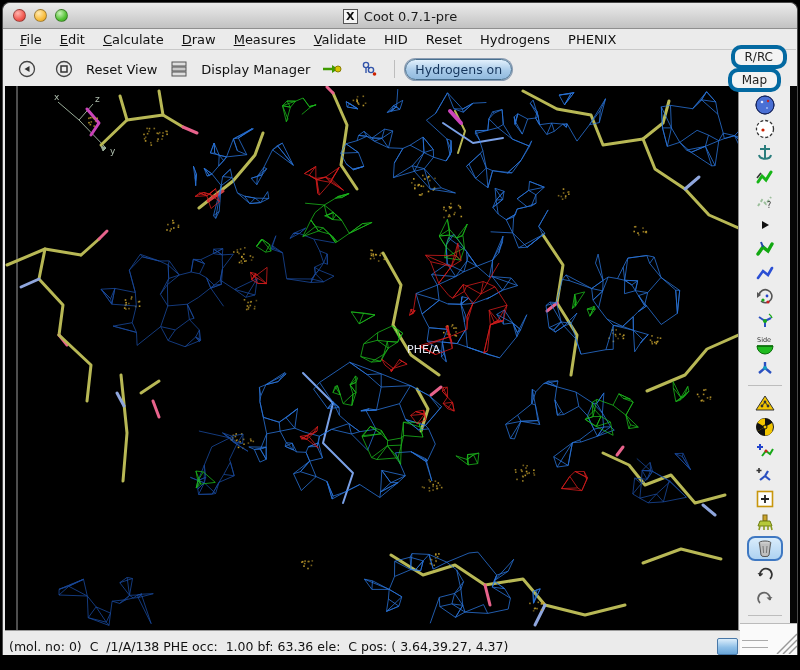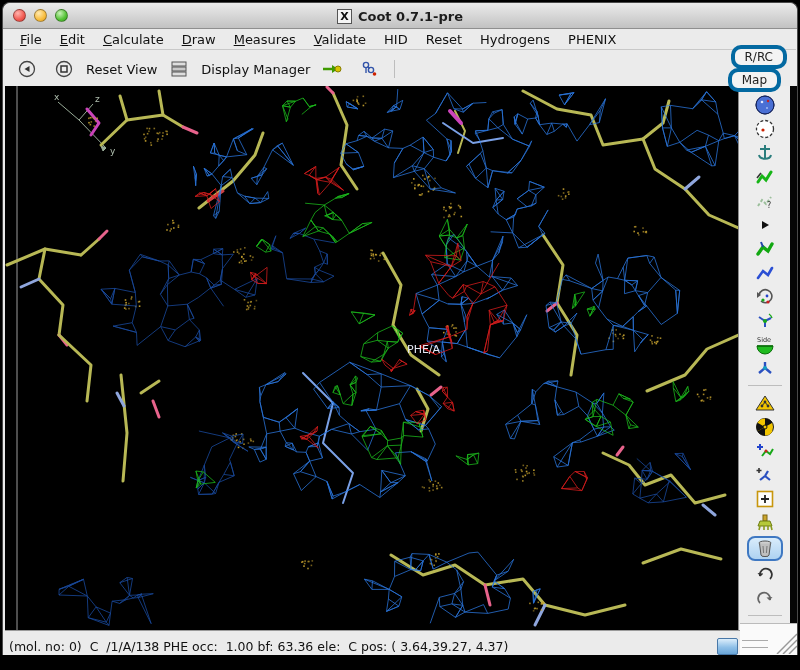--- a/index.html
+++ b/index.html
@@ -13,21 +13,21 @@
     border-radius:8px 8px 0 0;display:flex;align-items:center;}
   .lights{display:flex;gap:8px;margin-left:10px;}
   .light{width:13px;height:13px;border-radius:50%;border:1px solid rgba(0,0,0,.35);}
   .light.red{background:radial-gradient(circle at 35% 30%,#ffb3ad,#f25a52 60%,#c93c34);}
   .light.yellow{background:radial-gradient(circle at 35% 30%,#ffe9b0,#f8bd3e 60%,#d99a20);}
   .light.green{background:radial-gradient(circle at 35% 30%,#c9f2b8,#53c234 60%,#3a9c22);}
   #title-center{position:absolute;left:0;right:0;top:0;height:26px;display:flex;
     align-items:center;justify-content:center;gap:6px;pointer-events:none;}
   #x11-icon{width:15px;height:15px;background:#f5f5f5;border:1px solid #555;
     font:bold 11px/13px "DejaVu Sans",sans-serif;text-align:center;color:#111;}
-  #window-title{font-size:13px;font-weight:bold;color:#1c1c1c;}
+  #window-title{font-size:13px;font-weight:normal;color:#1c1c1c;}
   
   #menubar{position:absolute;left:1px;top:26px;width:calc(100% - 2px);height:21px;
     background:#ebebeb;border-bottom:1px solid #c8c8c8;display:flex;align-items:center;
     padding-left:8px;gap:2px;}
   .menu-item{font-size:13px;color:#111;padding:1px 8px;cursor:default;}
   .menu-item u{text-decoration:underline;}
   
   #toolbar{position:absolute;left:1px;top:47px;width:calc(100% - 2px);height:38px;
     background:#ebebeb;display:flex;align-items:center;padding-left:8px;gap:7px;}
   .tool-label{font-size:13px;color:#111;text-align:right;}
@@ -125,20 +125,21 @@
     <span class="icon-cell">
       <svg width="18" height="18">
           <circle cx="6" cy="5" r="2.6" fill="none" stroke="#3355aa" stroke-width="1.4"></circle>
           <circle cx="11" cy="10" r="2.6" fill="none" stroke="#3355aa" stroke-width="1.4"></circle>
           <line x1="7.5" y1="6.5" x2="9.5" y2="8.5" stroke="#3355aa" stroke-width="1.4"></line>
           <line x1="6" y1="7.6" x2="6" y2="13" stroke="#3355aa" stroke-width="1.4"></line>
           <circle cx="14.5" cy="14" r="1.8" fill="#cc2200"></circle>
         </svg>
     </span>
     <span class="tb-sep"></span>
+    <span class="pill">Hydrogens on</span>
   </div>
 
   <span class="side-btn" id="btn-rrc">R/RC</span>
   <span class="side-btn" id="btn-map">Map</span>
 
   <div id="canvas-wrap">
     <svg id="gl" width="735" height="544" viewBox="0 0 735 544">
         <line x1="12" y1="0" x2="12" y2="544" stroke="#cfcfcf" stroke-width="1" opacity="0.75"></line>
         <g stroke="#aabfa9" stroke-width="1" fill="none" opacity="0.9">
           <line x1="74" y1="34" x2="53" y2="16"></line>

